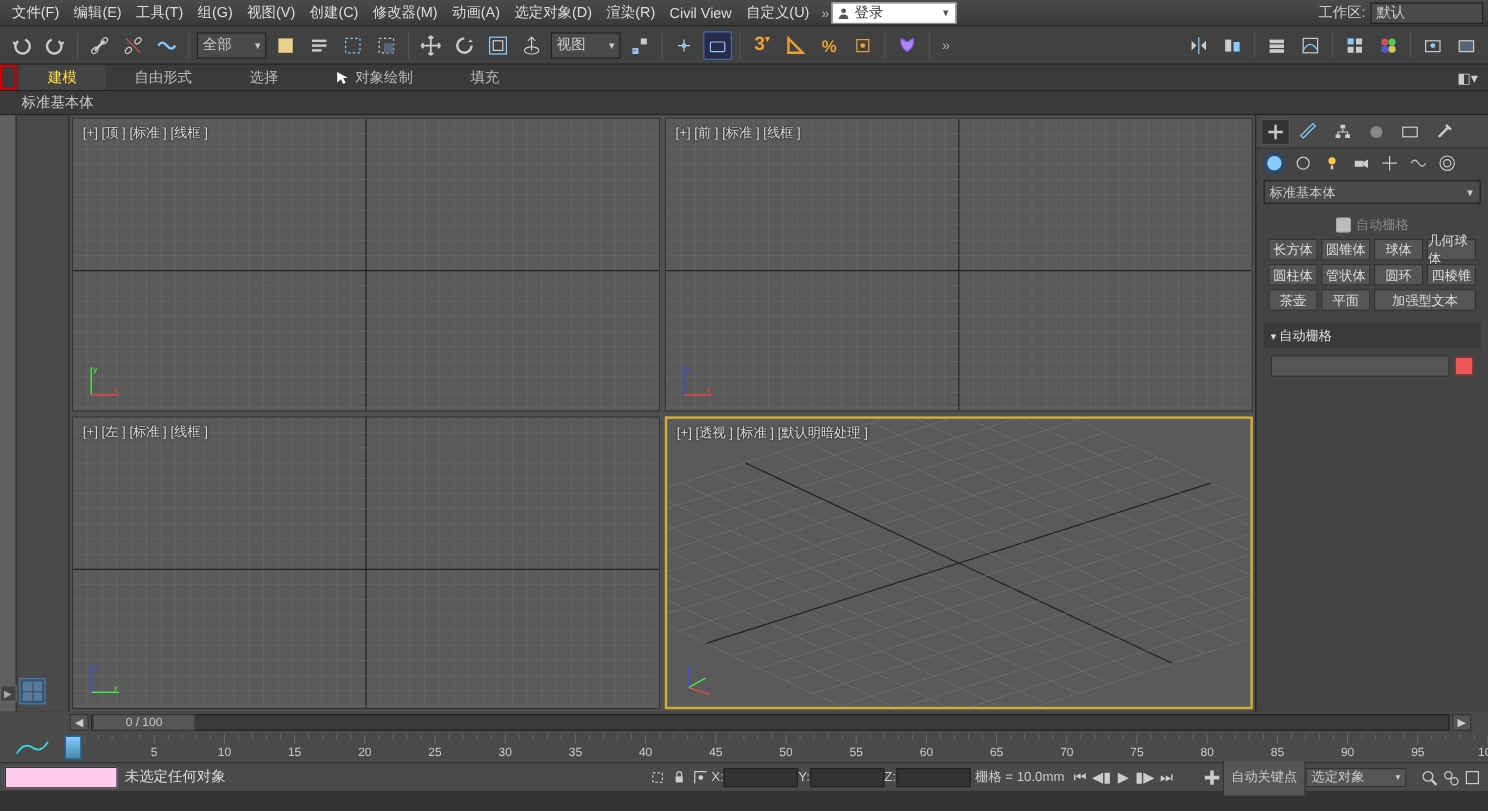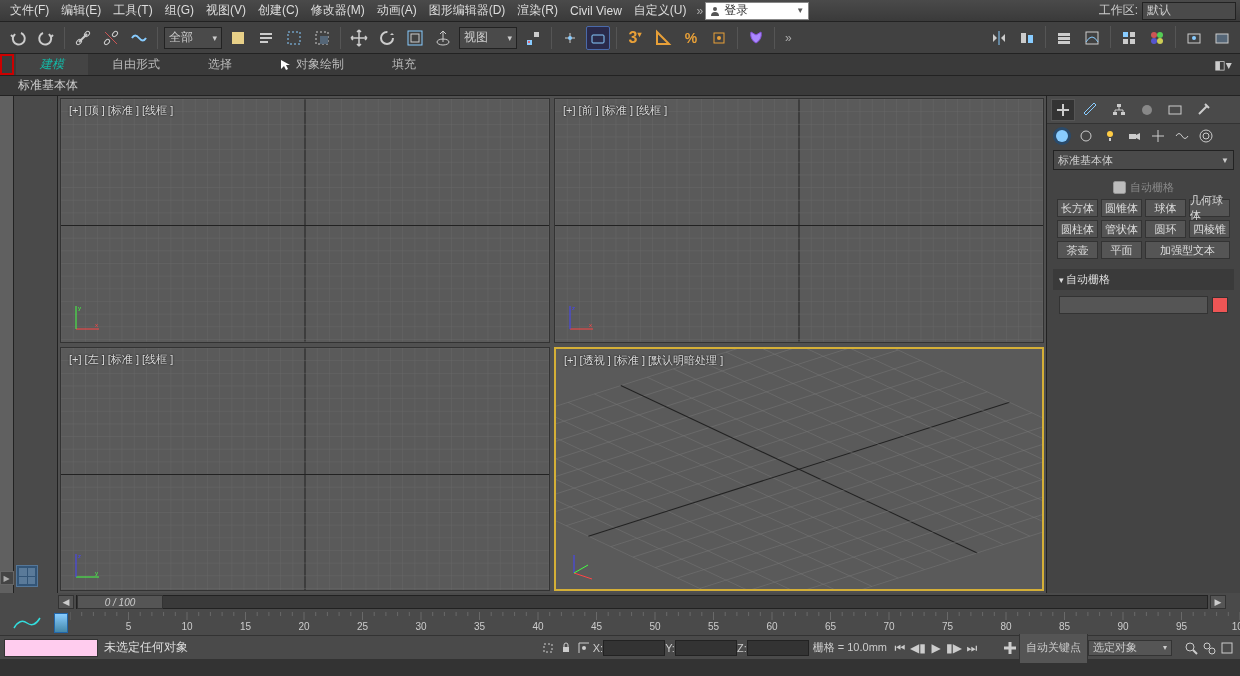--- a/index.html
+++ b/index.html
@@ -14,21 +14,21 @@
 .wk-field { background: #4a4a4a; border: 1px solid #222; height: 18px; width: 94px; padding: 0 4px; color: #ccc; display: flex; align-items: center; }
 .toolbar { height: 32px; background: #414141; display: flex; align-items: center; padding: 0 6px; gap: 4px; border-bottom: 1px solid #222; }
 .tool-btn { width: 24px; height: 24px; display: flex; align-items: center; justify-content: center; color: #ccc; cursor: pointer; border-radius: 2px; }
 .tool-btn.active { background: #2a2a4a; border: 1px solid #4a6aaa; }
 .sep { width: 1px; height: 22px; background: #555; margin: 0 2px; }
 .combo { height: 22px; background: #4a4a4a; border: 1px solid #222; color: #ccc; padding: 0 4px; display: flex; align-items: center; gap: 4px; font-size: 12px; }
 .combo::after { content: "▾"; font-size: 9px; margin-left: auto; }
 .ribbon-tabs { height: 22px; background: #3a3a3a; display: flex; align-items: center; border-bottom: 1px solid #222; }
 .rt-left { width: 14px; height: 100%; border: 2px solid #c00; margin-right: 2px; }
 .rt-tab { padding: 0 24px; height: 100%; display: flex; align-items: center; color: #bbb; cursor: pointer; font-size: 12px; }
-.rt-tab.active { background: #444; color: #14b8a6; font-style: italic; }
+.rt-tab.active { background: #444; color: #fde047; }
 .rt-right { margin-left: auto; padding-right: 8px; display: flex; align-items: center; gap: 4px; }
 .subribbon { height: 20px; background: #3a3a3a; display: flex; align-items: center; padding-left: 18px; color: #ccc; font-size: 12px; border-bottom: 1px solid #222; }
 .main { display: flex; height: 497px; }
 .leftbar { width: 14px; background: #606060; border-right: 1px solid #222; display: flex; flex-direction: column; align-items: center; }
 .playbtn-left { margin-top: auto; margin-bottom: 8px; width: 14px; height: 14px; background: #444; border: 1px solid #666; display: flex; align-items: center; justify-content: center; color: #aaa; font-size: 8px; }
 .timebar-left { width: 44px; background: #4a4a4a; border-right: 1px solid #222; display: flex; flex-direction: column; }
 .vp-quad { width: 22px; height: 22px; background: #335577; border: 1px solid #557799; margin: 2px; margin-top: auto; margin-bottom: 6px; display: grid; grid-template: 1fr 1fr / 1fr 1fr; gap: 1px; padding: 2px; }
 .vp-quad div { background: #5a7a99; }
 .viewports { flex: 1; background: #505050; padding: 2px; display: grid; grid-template: 1fr 1fr / 1fr 1fr; gap: 4px; }
 .viewport { background: #5a5a5a; border: 1px solid #333; position: relative; overflow: hidden; }
@@ -53,21 +53,21 @@
 .obj-grid { display: grid; grid-template-columns: 1fr 1fr 1fr 1fr; gap: 3px; padding: 2px; }
 .obj-btn { height: 18px; background: #555; border: 1px solid #333; color: #ddd; font-size: 11px; display: flex; align-items: center; justify-content: center; cursor: pointer; }
 .obj-btn.wide { grid-column: span 2; }
 .name-row { display: flex; align-items: center; gap: 4px; padding: 2px 4px; }
 .name-input { flex: 1; height: 18px; background: #555; border: 1px solid #333; }
 .color-swatch { width: 16px; height: 16px; background: #e55; border: 1px solid #333; }
 .bottom { background: #4a4a4a; }
 .timeslider-row { height: 18px; display: flex; align-items: center; padding: 0 14px 0 58px; }
 .ts-arrow { width: 16px; height: 14px; background: #555; border: 1px solid #333; display: flex; align-items: center; justify-content: center; color: #ccc; font-size: 9px; cursor: pointer; }
 .ts-track { flex: 1; height: 14px; background: #3a3a3a; border: 1px solid #222; margin: 0 2px; position: relative; }
-.ts-handle { position: absolute; left: 0; top: -1px; height: 14px; width: 86px; background: #555; border: 1px solid #333; color: #ccc; font-size: 10px; display: flex; align-items: center; justify-content: center; cursor: pointer; font-style: italic; }
+.ts-handle { position: absolute; left: 0; top: -1px; height: 14px; width: 86px; background: #555; border: 1px solid #333; color: #ccc; font-size: 10px; display: flex; align-items: center; justify-content: center; cursor: pointer; }
 .timeline-row { height: 24px; display: flex; align-items: center; }
 .tl-curve { width: 54px; display: flex; align-items: center; justify-content: center; color: #3dd; }
 .tl-marker { width: 14px; height: 20px; background: linear-gradient(#8cf,#48a); margin-right: 2px; border: 1px solid #26a; }
 .tl-ruler { flex: 1; height: 22px; position: relative; background: #4a4a4a; }
 .tl-ruler svg { width: 100%; height: 100%; display: block; }
 .status-row { height: 24px; display: flex; align-items: center; gap: 0; padding: 0 4px; background: #4a4a4a; border-top: 1px solid #333; }
 .status-swatch { width: 94px; height: 18px; background: #fce; border: 1px solid #333; }
 .status-txt { flex: 1; color: #ddd; font-size: 12px; padding-left: 6px; }
 .status-icn { width: 18px; height: 18px; display: flex; align-items: center; justify-content: center; color: #aaa; cursor: pointer; }
 .coord-lbl { color: #ccc; font-size: 11px; }
@@ -83,21 +83,21 @@
 
 <div class="menubar">
   <span class="menu-item">文件(F)</span>
   <span class="menu-item">编辑(E)</span>
   <span class="menu-item">工具(T)</span>
   <span class="menu-item">组(G)</span>
   <span class="menu-item">视图(V)</span>
   <span class="menu-item">创建(C)</span>
   <span class="menu-item">修改器(M)</span>
   <span class="menu-item">动画(A)</span>
-  <span class="menu-item">图形编辑器(D)</span>
+  <span class="menu-item">选定对象(D)</span>
   <span class="menu-item">渲染(R)</span>
   <span class="menu-item">Civil View</span>
   <span class="menu-item">自定义(U)</span>
   <span style="color:#aaa;margin-left:4px">»</span>
   <div class="login-box">
     <svg width="10" height="10" viewBox="0 0 10 10">
         <circle cx="5" cy="3" r="2" fill="#555"></circle>
         <path d="M1 10 Q1 6 5 6 Q9 6 9 10" fill="#555"></path>
       </svg>
     <span>登录</span>

